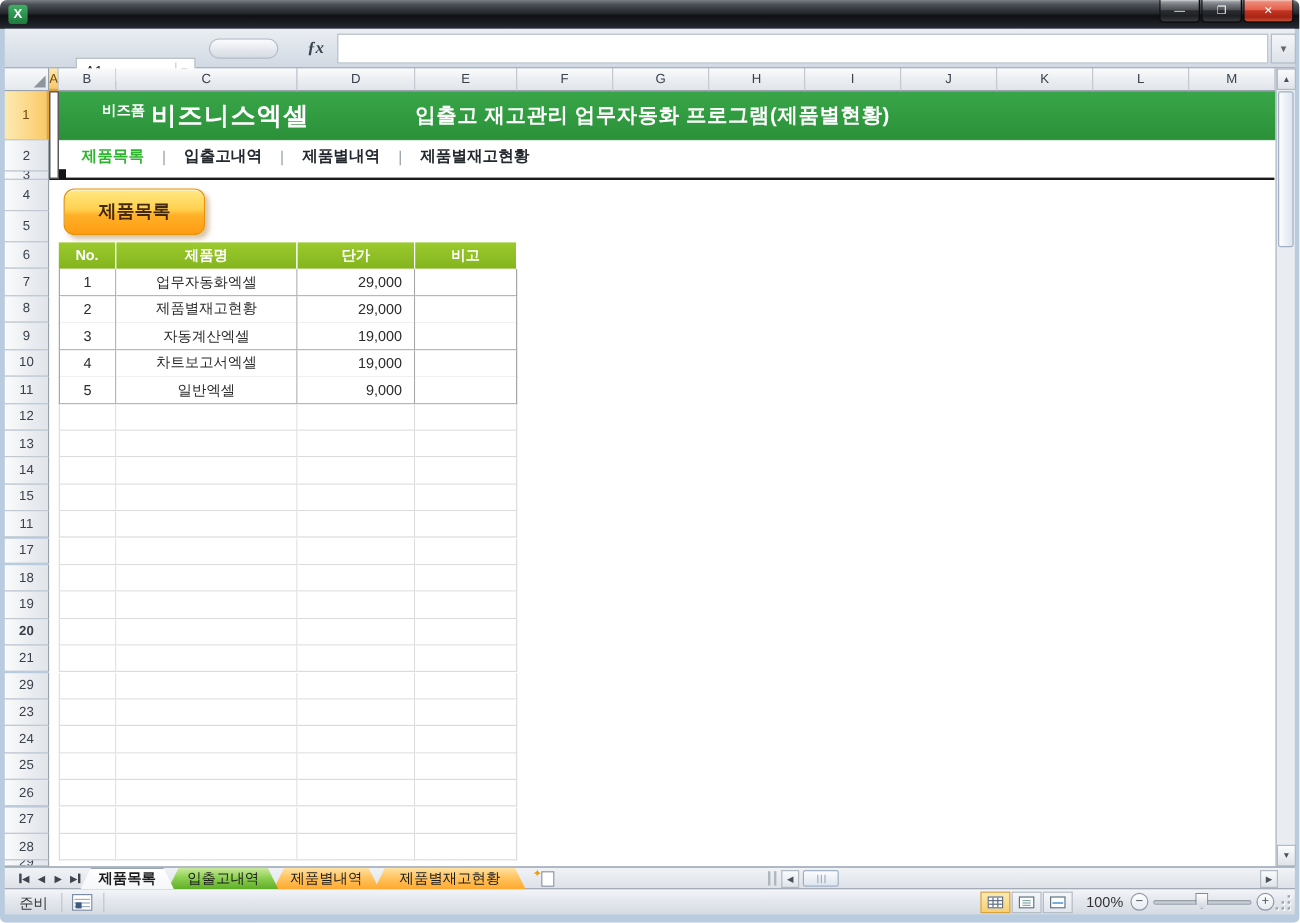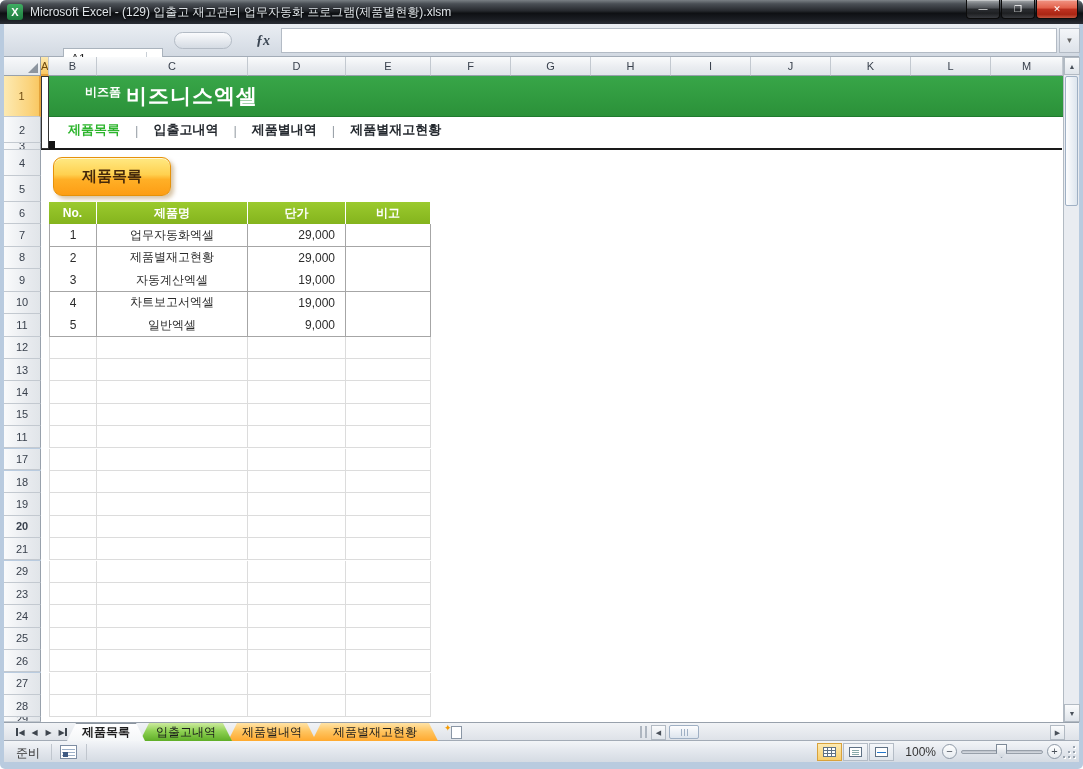--- a/index.html
+++ b/index.html
@@ -152,21 +152,20 @@
   #resize-grip{position:absolute;left:1060px;top:6px;width:13px;height:13px;}
   #resize-grip i{position:absolute;width:2px;height:2px;background:#9aa4af;box-shadow:1px 1px 0 #fff;}
 </style>
 </head>
 <body>
 
 <div id="window">
 
   <div id="titlebar">
     <div id="excel-icon">X</div>
-    <div id="title-text">Microsoft Excel - (129) 입출고 재고관리 업무자동화 프로그램(제품별현황).xlsm</div>
     <div class="winbtn" id="btn-min">—</div>
     <div class="winbtn" id="btn-max">❐</div>
     <div class="winbtn" id="btn-close">✕</div>
   </div>
 
   <div id="formula-row">
     <div id="name-box">
       <span>A1</span>
       <span id="name-box-arrow">▼</span>
     </div>
@@ -223,20 +222,21 @@
       <div class="rowhdr" style="top: 650.1px; height: 22.4px;">26</div>
       <div class="rowhdr" style="top: 672.5px; height: 22.4px;">27</div>
       <div class="rowhdr" style="top: 694.9px; height: 22.4px;">28</div>
       <div class="rowhdr" style="top: 717.3px; height: 5px;">29</div>
     </div>
   <div id="sheet"></div>
 
   <div id="banner">
     <span id="brand-small">비즈폼</span>
     <span id="brand-large">비즈니스엑셀</span>
+    <span id="banner-title">입출고 재고관리 업무자동화 프로그램(제품별현황)</span>
   </div>
   <div id="nav-row">
       <div class="nav-link active">제품목록</div>
       <div class="nav-sep">|</div>
       <div class="nav-link">입출고내역</div>
       <div class="nav-sep">|</div>
       <div class="nav-link">제품별내역</div>
       <div class="nav-sep">|</div>
       <div class="nav-link">제품별재고현황</div>
     </div>

